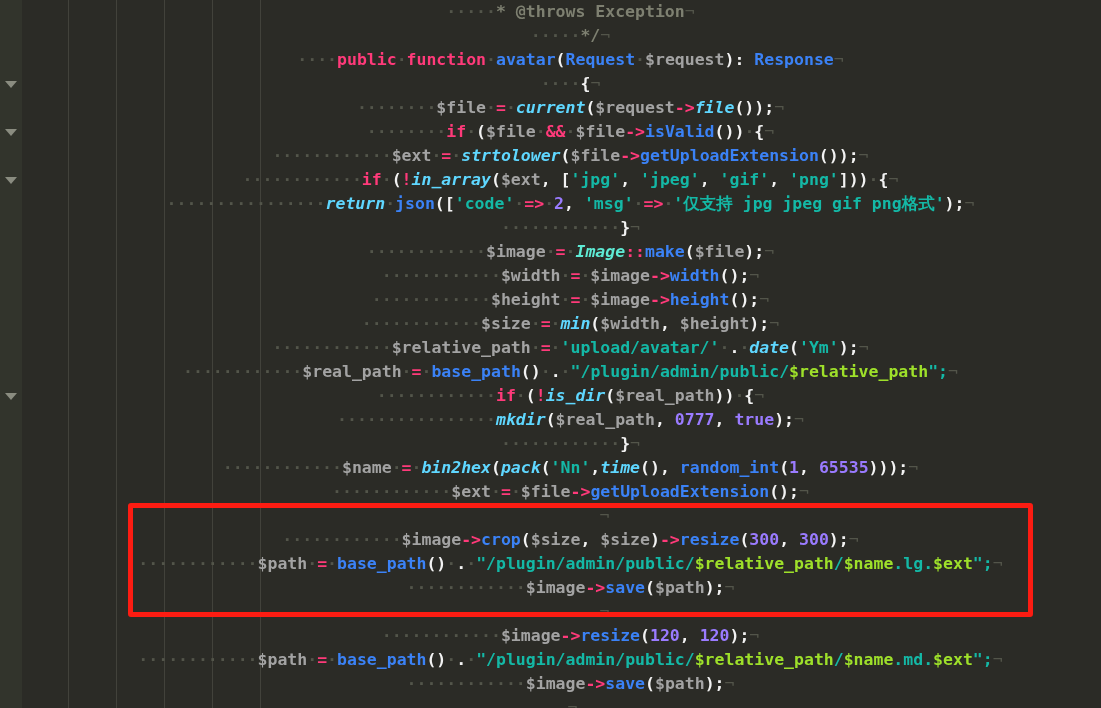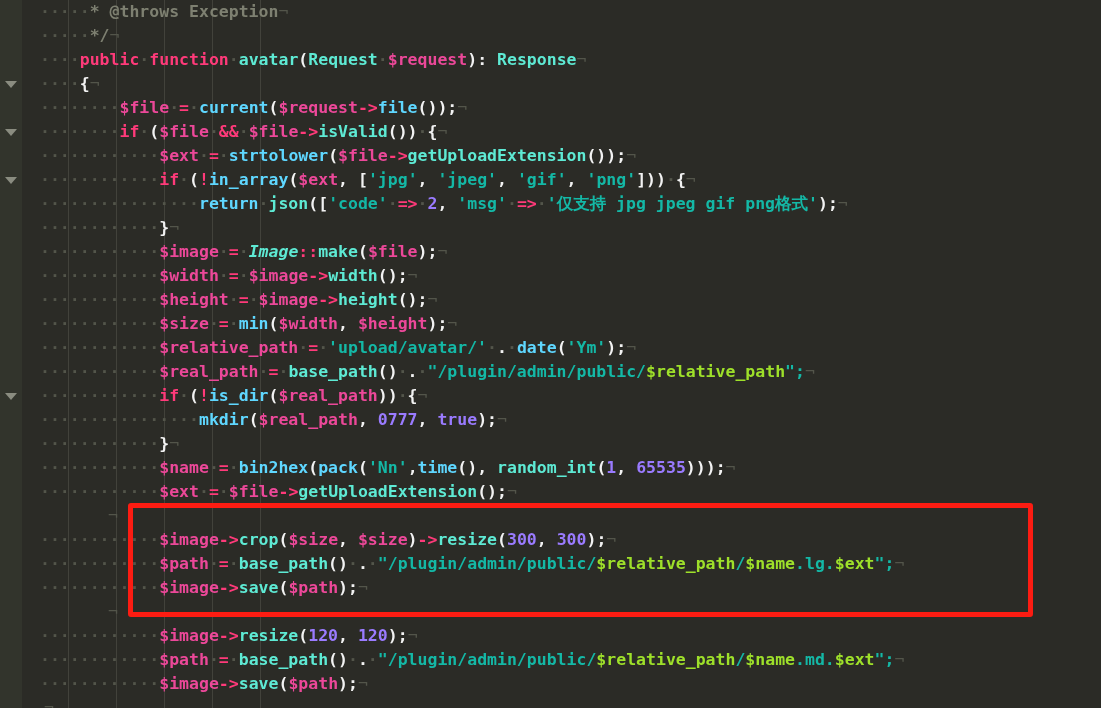--- a/index.html
+++ b/index.html
@@ -20,20 +20,21 @@
     background:#32342c;
   }
   .gutter{
     position:absolute;left:22px;top:0;width:30px;height:708px;
     background:#2b2b26;
   }
   
   .code-surface{
     position:absolute;left:40px;top:0;right:0;height:708px;
     background:#2b2b26;
+    text-align:center;
   }
   .line{
     position:absolute;left:0;right:0;height:24px;line-height:24px;
     white-space:pre;
     font-size:16.5px;
     font-weight:bold;
     letter-spacing:0px;
     color:#e6e6e6;
   }
   .line .txt{display:inline;}
@@ -53,30 +54,30 @@
   
   .annot-rect{
     position:absolute;
     border:5px solid #fc1c12;
     border-radius:3px;
     box-sizing:border-box;
     pointer-events:none;
   }
   
   .t-kw      {color:#ff3a7a;}   
-  .t-kw2     {color:#5fd7ff;}   
-  .t-var     {color:#ec4899;}   
+  .t-kw2     {color:#5fd7ff;font-style:italic;}   
+  .t-var     {color:#a3a3a3;}   
   .t-str     {color:#14b8a6;}   
   .t-strvar  {color:#9ee02a;}   
   .t-num     {color:#9a7bff;}   
   .t-cls     {color:#5eead4;font-style:italic;} 
   .t-punct   {color:#f2f2f2;}
   .t-op      {color:#ff3a7a;}
   .t-cmt     {color:#7e8071;}
-  .t-plain   {color:#5eead4;}
+  .t-plain   {color:#3b82f6;}
   .t-ws      {color:#53554a;font-weight:bold;}  
   .t-pilcrow {color:#53554a;font-weight:normal;}
 </style>
 </head>
 <body>
 
 <div id="editor">
 
   <div class="left-strip"></div>
   <div class="gutter"></div>

